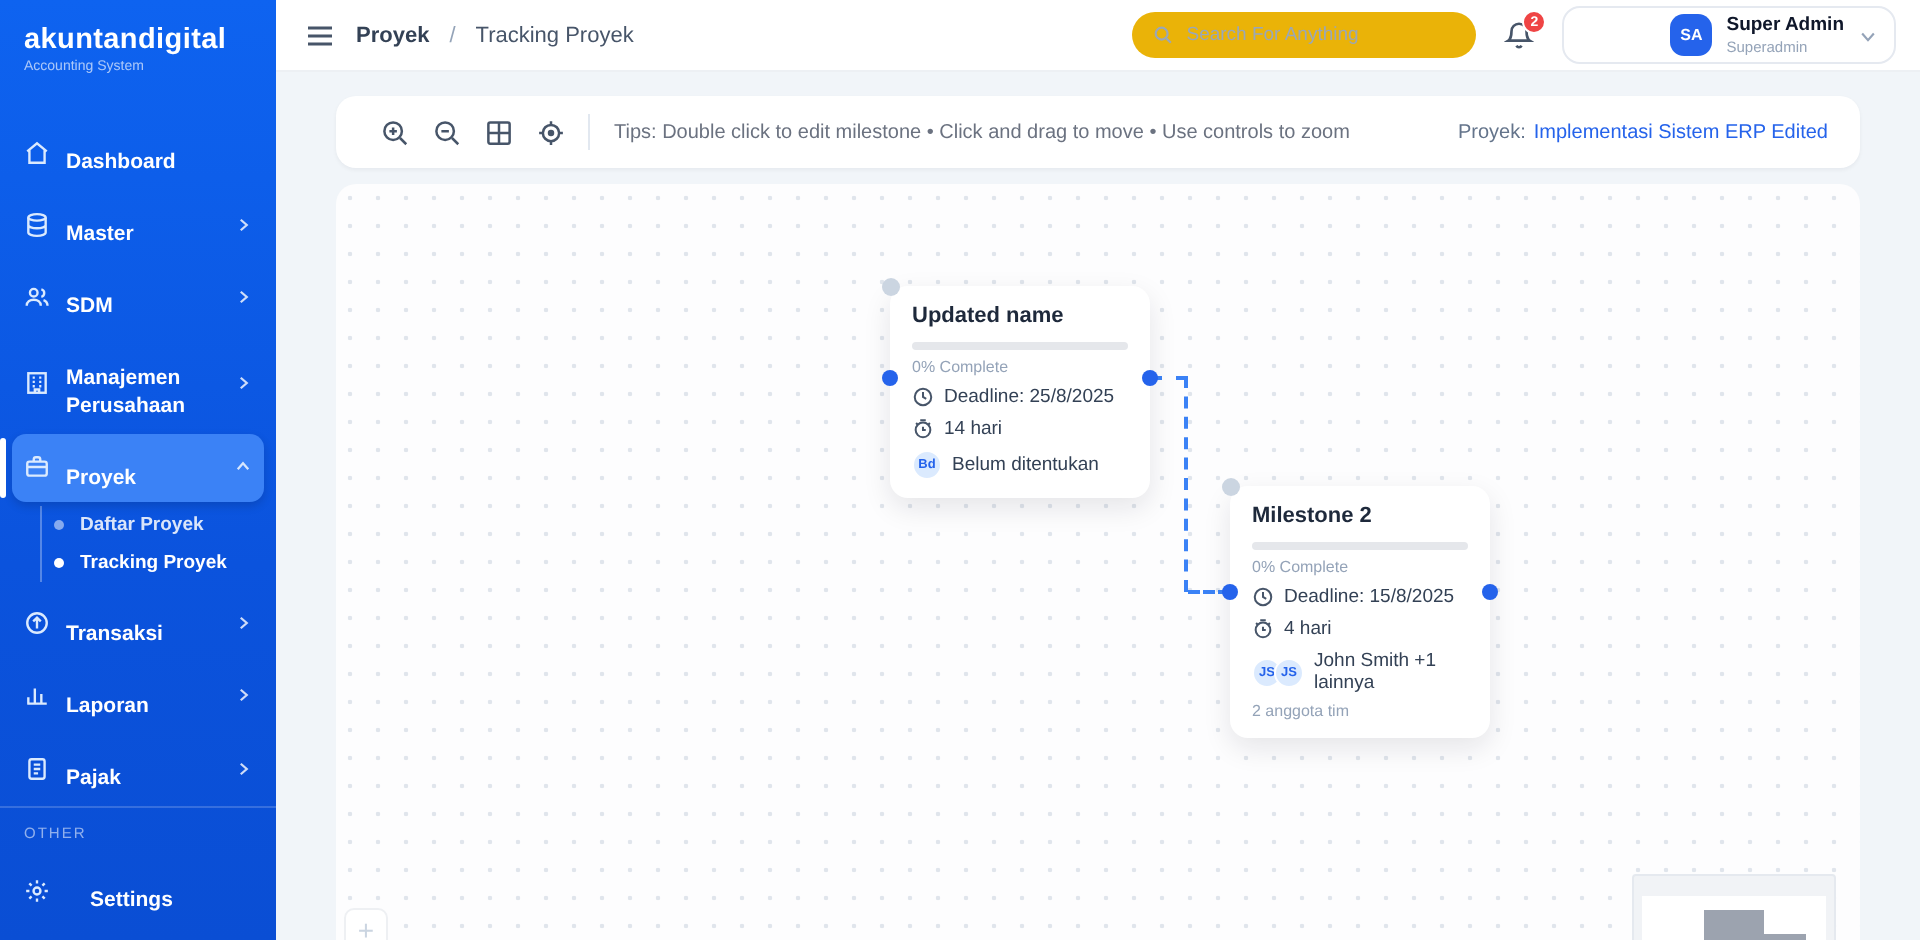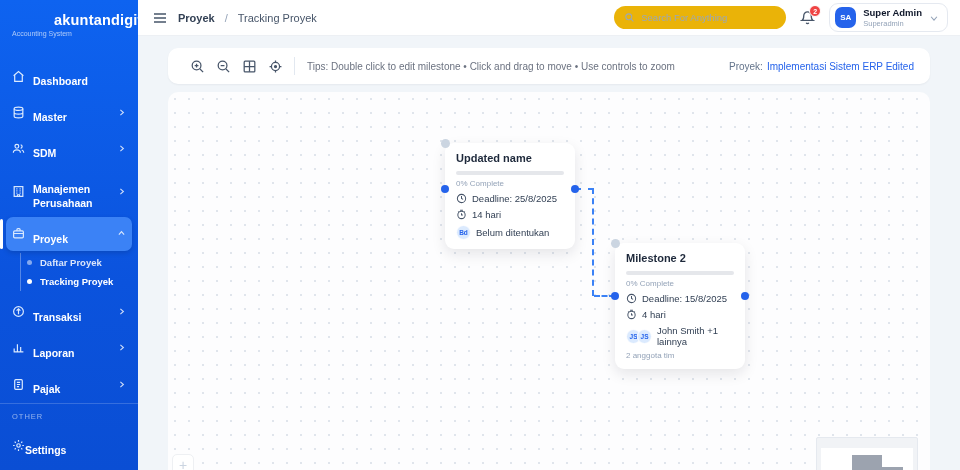--- a/index.html
+++ b/index.html
@@ -5,21 +5,21 @@
   * { margin:0; padding:0; box-sizing:border-box; }
   html,body { width:960px; height:470px; overflow:hidden; background:#f1f5f9;
     font-family:"Liberation Sans", sans-serif; }
   svg { display:block; }
 
   
   .sidebar { position:fixed; left:0; top:0; width:138px; height:470px;
     background:linear-gradient(180deg,#0e63f0 0%,#0b53dd 60%,#0a4ed4 100%);
     color:#fff; display:flex; flex-direction:column; z-index:5; }
   .logo { padding:12px 12px 8px; }
-  .logo-name { font-size:14.5px; font-weight:bold; letter-spacing:.2px;margin-left:42px; }
+  .logo-name { font-size:14.5px; font-weight:bold; letter-spacing:.2px; }
   .logo-tag { font-size:7px; color:rgba(255,255,255,.65); margin-top:2px; }
   .logo-div { height:1px; background:rgba(255,255,255,.18); margin:6px 0 8px; }
   .nav { flex:1; padding:0 6px; }
   .nav-item { display:flex; align-items:center; gap:8px; padding:5px 6px;
     border-radius:7px; margin-bottom:2px; cursor:pointer; position:relative; }
   .nav-item .nicon { width:13px; height:13px; flex:none; color:#dbeafe; }
   .nav-label { flex:1; font-size:10.5px; font-weight:bold; line-height:1.25;margin-top:11px; }
   .nav-chev { width:9px; height:9px; color:rgba(255,255,255,.8); flex:none; }
   .nav-item.active { background:#3b82f6; box-shadow:0 2px 5px rgba(0,0,0,.15); }
   .active-bar { position:absolute; left:-6px; top:2px; bottom:2px; width:3px;
@@ -27,21 +27,21 @@
   .submenu { margin:2px 0 4px 14px; border-left:1px solid rgba(255,255,255,.3);
     padding-left:0; }
   .sub-item { display:flex; align-items:center; gap:8px; padding:4px 4px 4px 6px;
     cursor:pointer; }
   .sub-dot { width:5px; height:5px; border-radius:50%; background:rgba(255,255,255,.5); flex:none; }
   .sub-item.active .sub-dot { background:#fff; }
   .sub-label { font-size:9.5px; font-weight:bold; color:rgba(255,255,255,.85); }
   .sub-item.active .sub-label { color:#fff; }
   .other-block { border-top:1px solid rgba(255,255,255,.18); padding:8px 12px 4px; }
   .other-label { font-size:7.5px; letter-spacing:1px; color:rgba(255,255,255,.55); }
-  .settings-row { display:flex; align-items:center; gap:0; padding:8px 12px; cursor:pointer; }
+  .settings-row { display:flex; align-items:center; gap:20px; padding:8px 12px; cursor:pointer; }
   .user-card { margin:6px 8px 8px; background:#fff; border-radius:10px;
     display:flex; align-items:center; gap:6px; padding:6px 7px; cursor:pointer; }
   .user-avatar { width:23px; height:23px; border-radius:50%; background:#2563eb;
     color:#fff; display:flex; align-items:center; justify-content:center; flex:none; }
   .uc-name { font-size:9px; font-weight:bold; color:#0f172a; }
   .uc-email { font-size:6.8px; color:#94a3b8; margin-top:1px; }
   .uc-chev { color:#94a3b8; margin-left:auto; }
 
   
   .main { margin-left:138px; }
@@ -59,21 +59,21 @@
   .search input::placeholder { color:#9aa7b8; }
   .bell-wrap { position:relative; cursor:pointer; color:#475569; }
   .bell-badge { position:absolute; top:-5px; right:-6px; min-width:12px; height:12px;
     background:#ef4444; border-radius:7px; color:#fff; font-size:7px; font-weight:bold;
     display:flex; align-items:center; justify-content:center; padding:0 2px;
     border:1.5px solid #fff; }
   .user-chip { display:flex; align-items:center; gap:7px; border:1px solid #e5e9f0;
     border-radius:9px; padding:3px 8px 3px 5px; cursor:pointer; background:#fff; }
   .chip-avatar { width:21px; height:21px; border-radius:7px; background:#2563eb;
     color:#fff; font-size:8px; font-weight:bold; display:flex; align-items:center;
-    justify-content:center; }
+    justify-content:center;margin-left:48px; }
   .chip-name { font-size:9.5px; font-weight:bold; color:#0f172a; }
   .chip-role { font-size:7.5px; color:#94a3b8; margin-top:1px; }
   .chip-chev { color:#94a3b8; }
 
   
   .content { padding:12px 30px 0; }
   .toolbar { height:36px; background:#fff; border-radius:10px;
     box-shadow:0 1px 2px rgba(15,23,42,.05); display:flex; align-items:center;
     padding:0 16px; }
   .tbtn { width:26px; height:26px; border:none; background:transparent; color:#475569;

